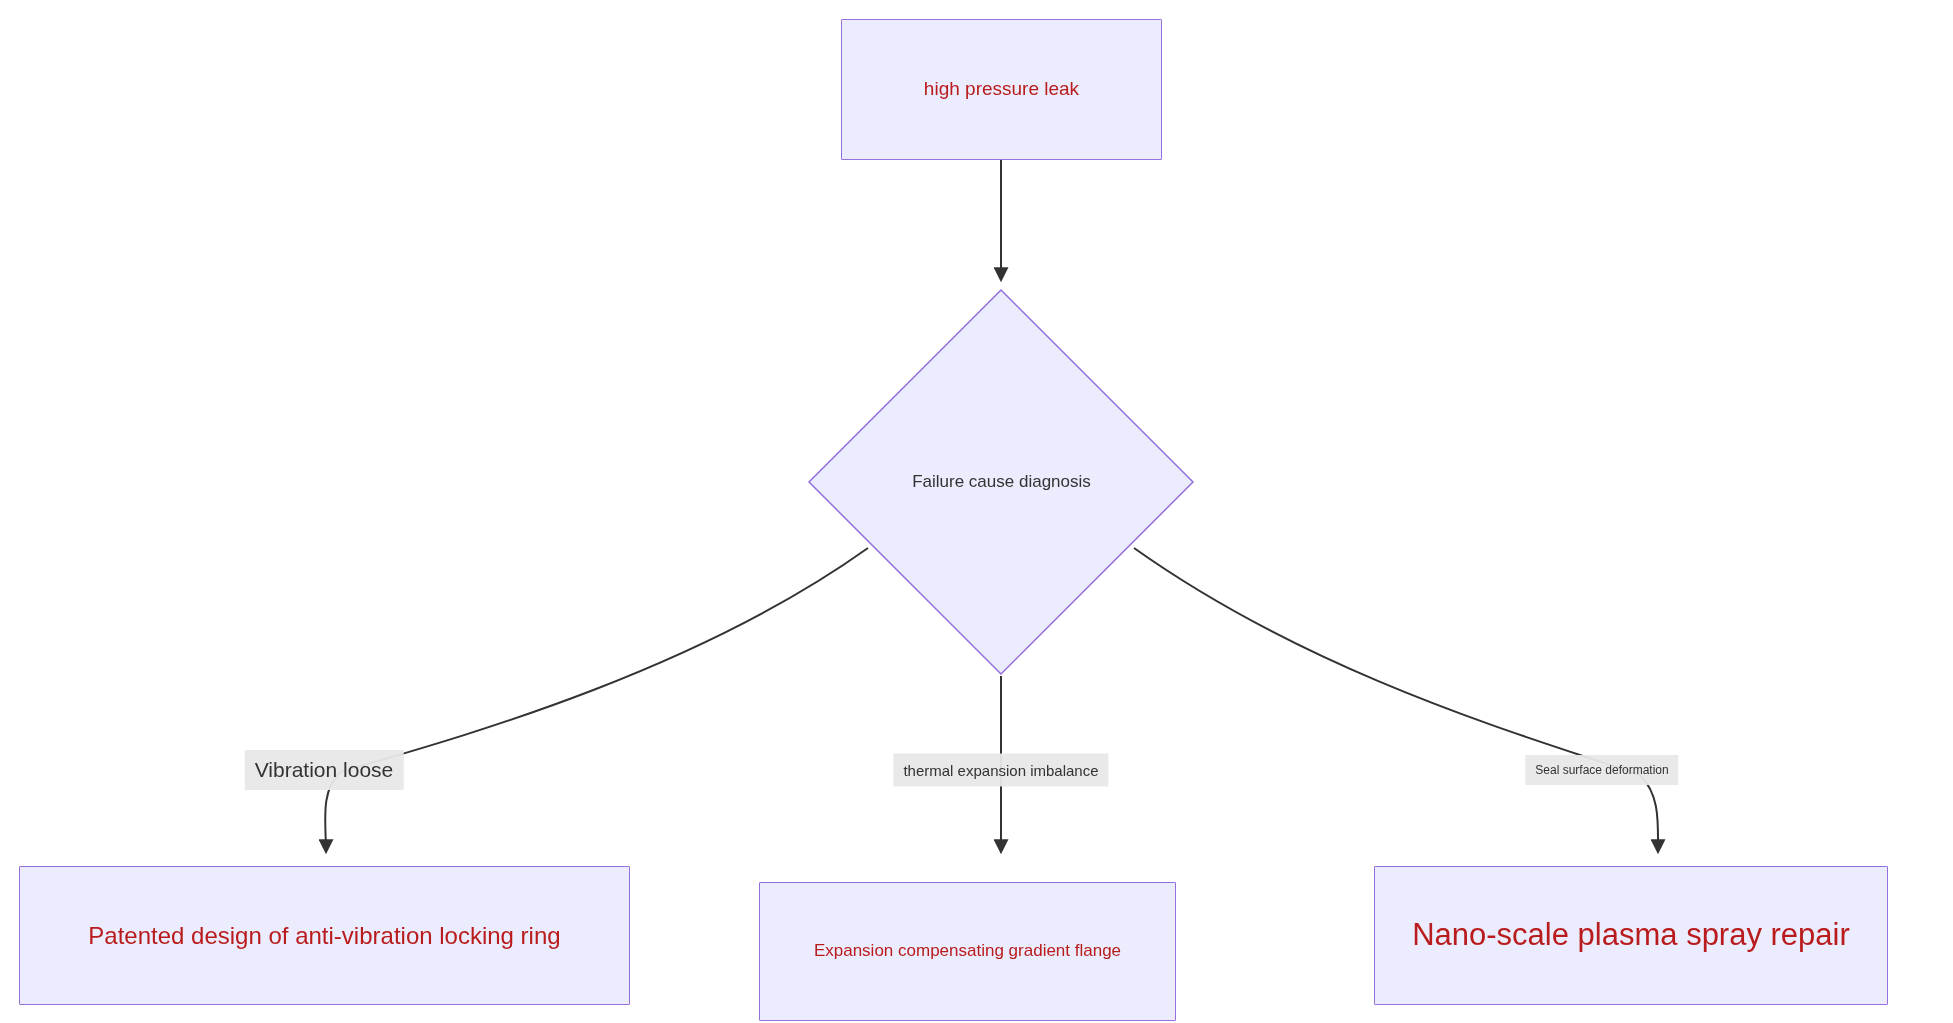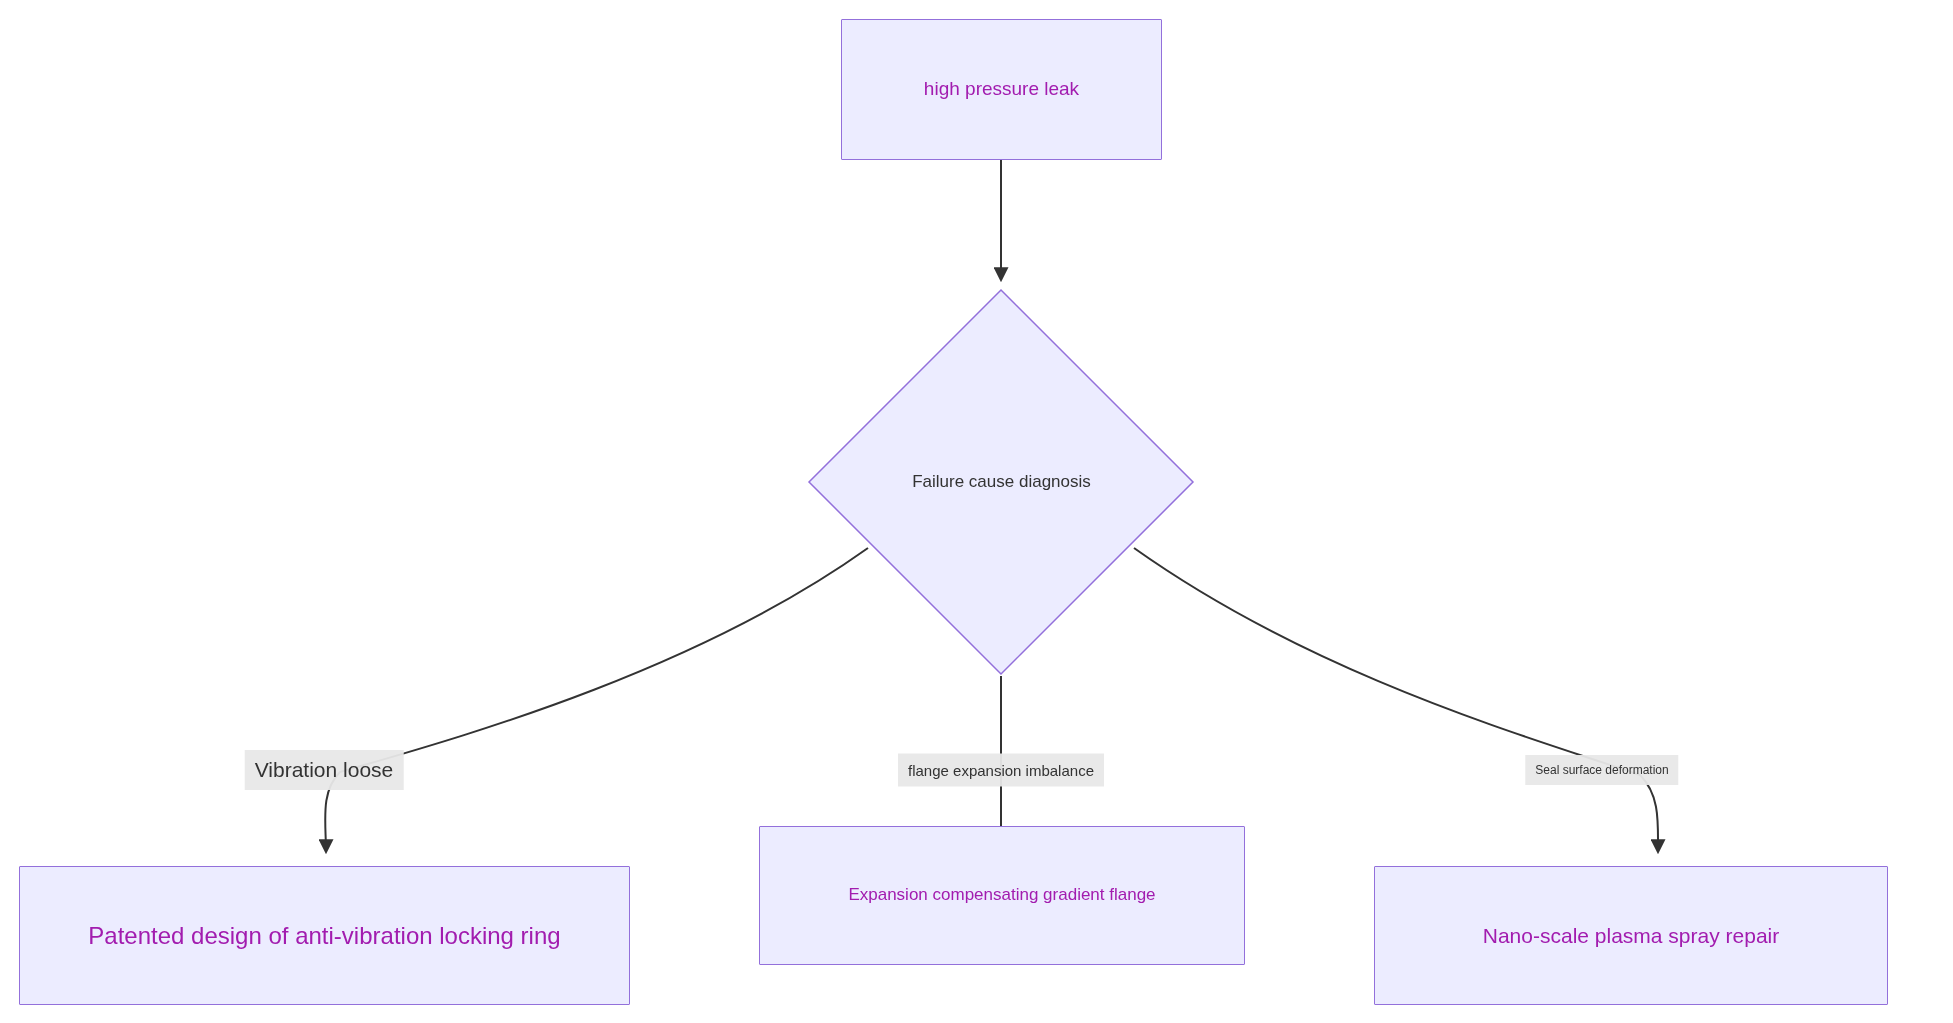--- a/index.html
+++ b/index.html
@@ -24,21 +24,21 @@
   }
   .node {
     position: absolute;
     box-sizing: border-box;
     background: #ECECFF;
     border: 1.5px solid #9370DB;
     display: flex;
     align-items: center;
     justify-content: center;
     text-align: center;
-    color: #a21caf;
+    color: #b91c1c;
   }
   .node-rect { border-radius: 1px; }
   .node-label { padding: 0 14px; line-height: 1.3; }
 
   
   .n-root   { left: 841px;  top: 19px;  width: 321px; height: 141px; font-size: 19px; }
 
   
   .diamond-label {
     position: absolute;
@@ -46,22 +46,22 @@
     width: 385px; height: 385px;
     display: flex; align-items: center; justify-content: center;
     text-align: center;
     font-size: 17px;
     color: #333333;
     pointer-events: none;
   }
 
   
   .n-sol1 { left: 19px;   top: 866px; width: 611px; height: 139px; font-size: 24px; }
-  .n-sol2 { left: 759px;  top: 826px; width: 486px; height: 139px; font-size: 17px; }
-  .n-sol3 { left: 1374px; top: 866px; width: 514px; height: 139px; font-size: 21px; }
+  .n-sol2 { left: 759px;  top: 882px; width: 417px; height: 139px; font-size: 17px; }
+  .n-sol3 { left: 1374px; top: 866px; width: 514px; height: 139px; font-size: 31px; }
 
   .edge-label {
     position: absolute;
     transform: translate(-50%, -50%);
     background: rgba(232,232,232,0.95);
     color: #333333;
     padding: 8px 10px;
     white-space: nowrap;
     text-align: right;
   }
@@ -107,17 +107,17 @@
   <div class="node node-rect n-sol2">
     <span class="node-label">Expansion compensating gradient flange</span>
   </div>
 
   <div class="node node-rect n-sol3">
     <span class="node-label">Nano-scale plasma spray repair</span>
   </div>
 
   <div class="edge-label el-left">Vibration loose</div>
 
-  <div class="edge-label el-middle">flange expansion imbalance</div>
+  <div class="edge-label el-middle">thermal expansion imbalance</div>
 
   <div class="edge-label el-right">Seal surface deformation</div>
 
 </div>
 
 </body></html>

